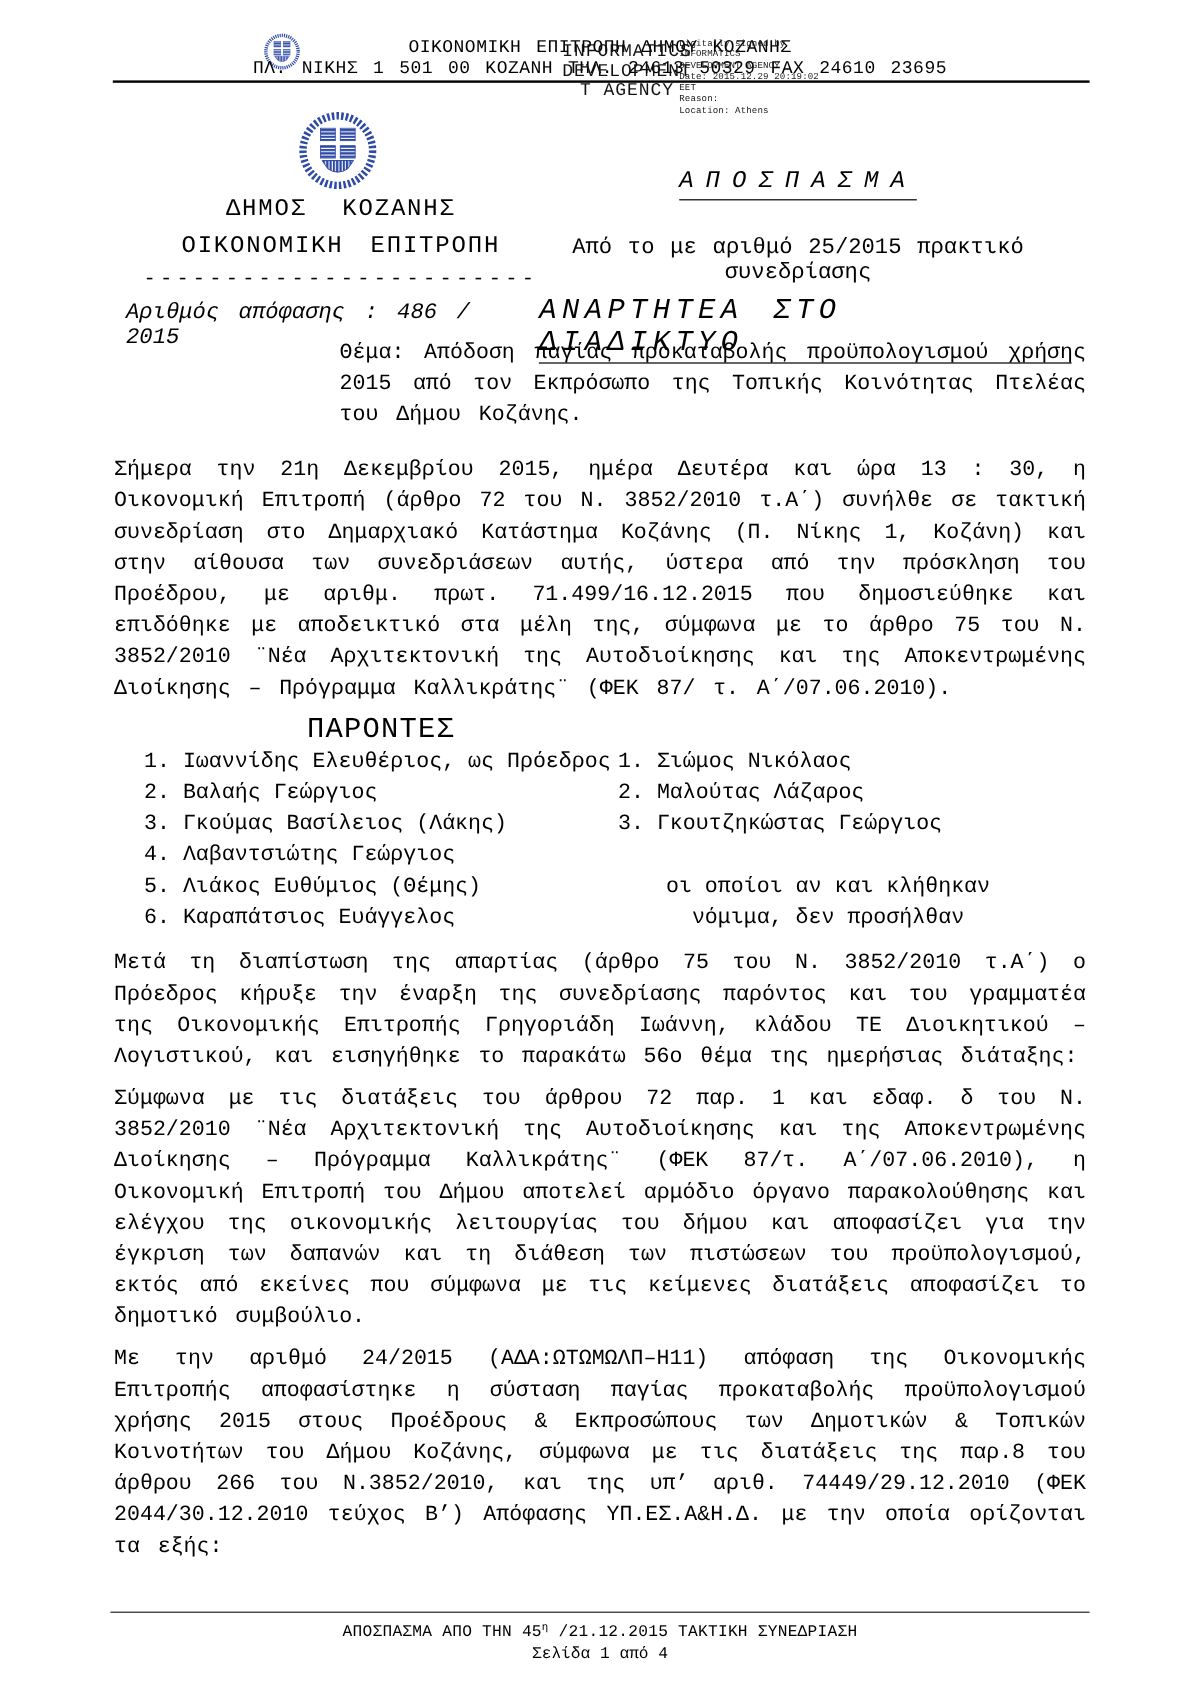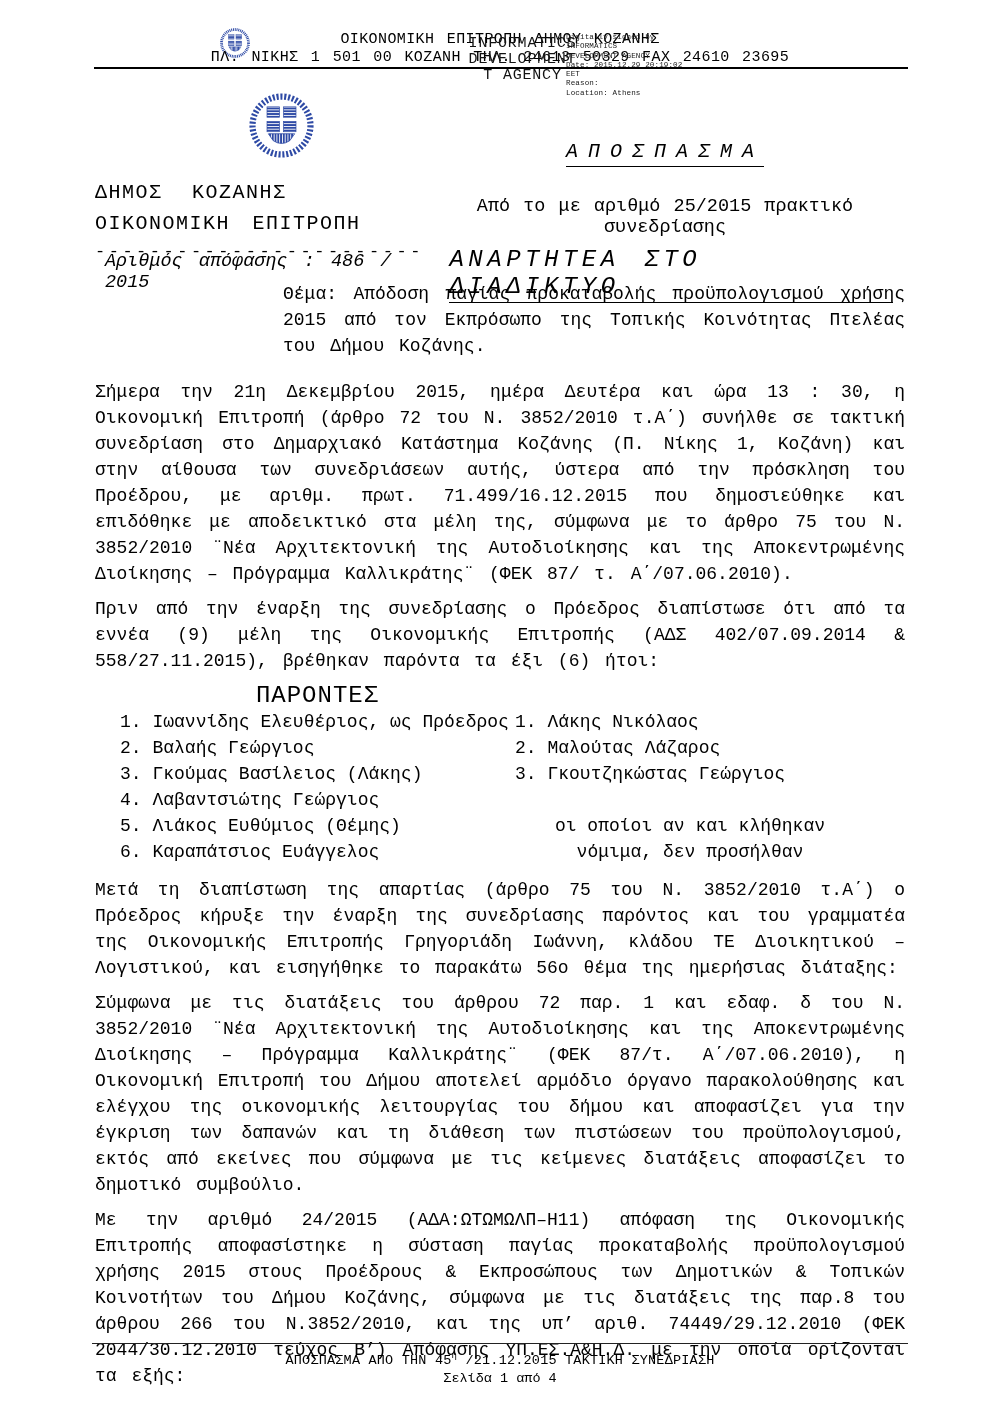--- a/index.html
+++ b/index.html
@@ -21,21 +21,21 @@
     text-align:center; font-size:15px; line-height:16px;
     letter-spacing:0.8px; color:#121212; z-index:3;
   }
   .sig-small {
     position:absolute; left:566px; top:33px; width:120px;
     font-size:7.6px; line-height:9.3px; color:#1a1a1a;
     letter-spacing:0.1px; z-index:3;
   }
   .top-rule { position:absolute; left:94px; right:92px; top:67px; border-top:2px solid #000; }
   .emblem-large { position:absolute; left:247px; top:90px; width:69px; height:71px; }
-  .org-block { position:absolute; left:95px; top:181px; width:378px; text-align:left; }
+  .org-block { position:absolute; left:95px; top:163px; width:378px; text-align:center; }
   .org-line1 { font-size:20px; letter-spacing:1.5px; word-spacing:16px; }
   .org-line2 { font-size:20px; letter-spacing:1.5px; word-spacing:9px; margin-top:8px; }
   .org-dashes { font-size:17px; letter-spacing:3.5px; margin-top:7px; white-space:nowrap; }
   .extract-block { position:absolute; left:420px; top:140px; width:490px; text-align:center; }
   .extract-title {
     display:inline-block; font-size:20px; font-style:italic; letter-spacing:10px;
     border-bottom:1.6px solid #000; padding-bottom:3px;
   }
   .extract-subtitle { margin-top:29px; font-size:18.5px; word-spacing:2px; }
   .decision-row {
@@ -144,38 +144,37 @@
     <span class="decision-number">Αριθμός απόφασης : 486 / 2015</span>
     <span class="decision-posting">ΑΝΑΡΤΗΤΕΑ ΣΤΟ ΔΙΑΔΙΚΤΥΟ</span>
   </div>
 
   <div class="content">
 
     <div class="subject">Θέμα: Απόδοση παγίας προκαταβολής προϋπολογισμού χρήσης 2015 από τον Εκπρόσωπο της Τοπικής Κοινότητας Πτελέας του Δήμου Κοζάνης.</div>
 
     <p class="bodypara">Σήμερα την 21η Δεκεμβρίου 2015, ημέρα Δευτέρα και ώρα 13 : 30, η Οικονομική Επιτροπή (άρθρο 72 του Ν. 3852/2010 τ.Α΄) συνήλθε σε τακτική συνεδρίαση στο Δημαρχιακό Κατάστημα Κοζάνης (Π. Νίκης 1, Κοζάνη) και στην αίθουσα των συνεδριάσεων αυτής, ύστερα από την πρόσκληση του Προέδρου, με αριθμ. πρωτ. 71.499/16.12.2015 που δημοσιεύθηκε και επιδόθηκε με αποδεικτικό στα μέλη της, σύμφωνα με το άρθρο 75 του Ν. 3852/2010 ¨Νέα Αρχιτεκτονική της Αυτοδιοίκησης και της Αποκεντρωμένης Διοίκησης – Πρόγραμμα Καλλικράτης¨ (ΦΕΚ 87/ τ. Α΄/07.06.2010).</p>
 
-    <p class="bodypara">Πριν από την έναρξη της συνεδρίασης ο Πρόεδρος διαπίστωσε ότι από τα εννέα (9) μέλη της Οικονομικής Επιτροπής (ΑΔΣ 402/07.09.2014 &amp; 558/27.11.2015), βρέθηκαν παρόντα τα έξι (6) ήτοι:</p>
 
     <div class="att-headers">
       <div class="hdr hdr-present">ΠΑΡΟΝΤΕΣ</div>
     </div>
 
     <div class="att-cols">
       <div class="att-col1 num-list">
         <div class="att-item">Ιωαννίδης Ελευθέριος, ως Πρόεδρος</div>
         <div class="att-item">Βαλαής Γεώργιος</div>
         <div class="att-item">Γκούμας Βασίλειος (Λάκης)</div>
         <div class="att-item">Λαβαντσιώτης Γεώργιος</div>
         <div class="att-item">Λιάκος Ευθύμιος (Θέμης)</div>
         <div class="att-item">Καραπάτσιος Ευάγγελος</div>
       </div>
       <div class="att-col2">
         <div class="num-list">
-          <div class="att-item">Λάκης Νικόλαος</div>
+          <div class="att-item">Σιώμος Νικόλαος</div>
           <div class="att-item">Μαλούτας Λάζαρος</div>
           <div class="att-item">Γκουτζηκώστας Γεώργιος</div>
         </div>
         <div class="absent-note">
           <div>οι οποίοι αν και κλήθηκαν</div>
           <div>νόμιμα, δεν προσήλθαν</div>
         </div>
       </div>
     </div>
 

